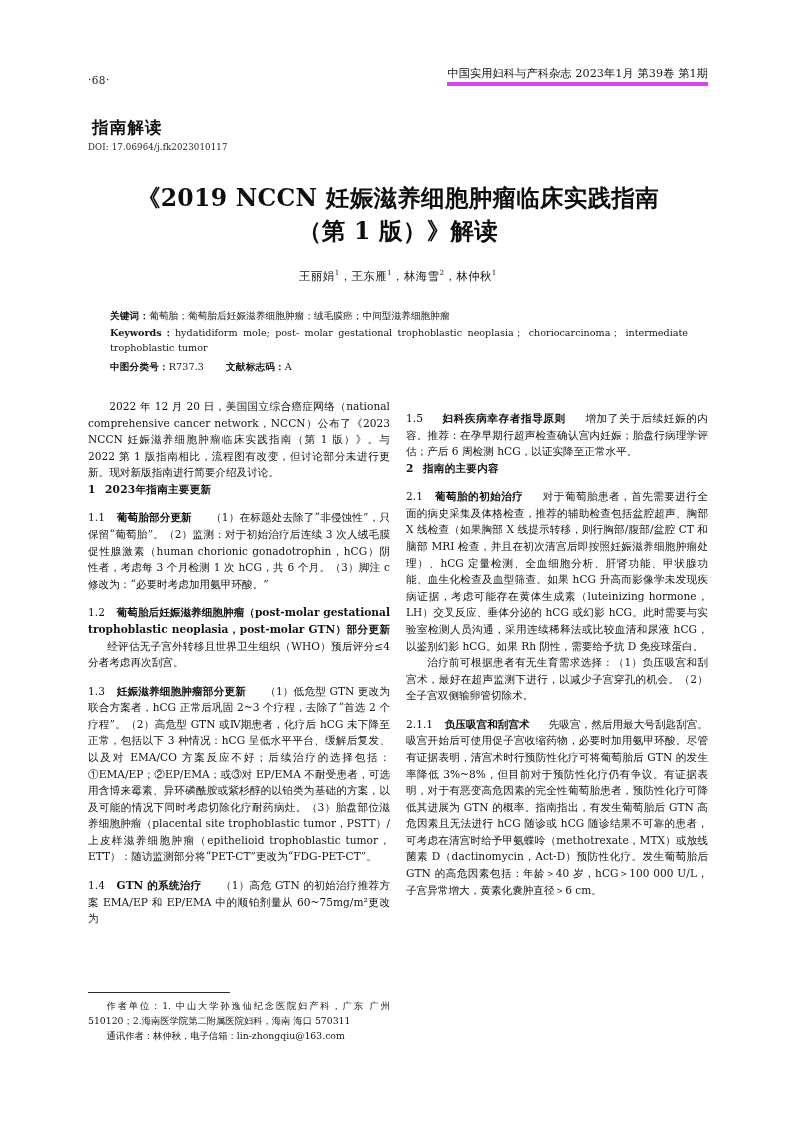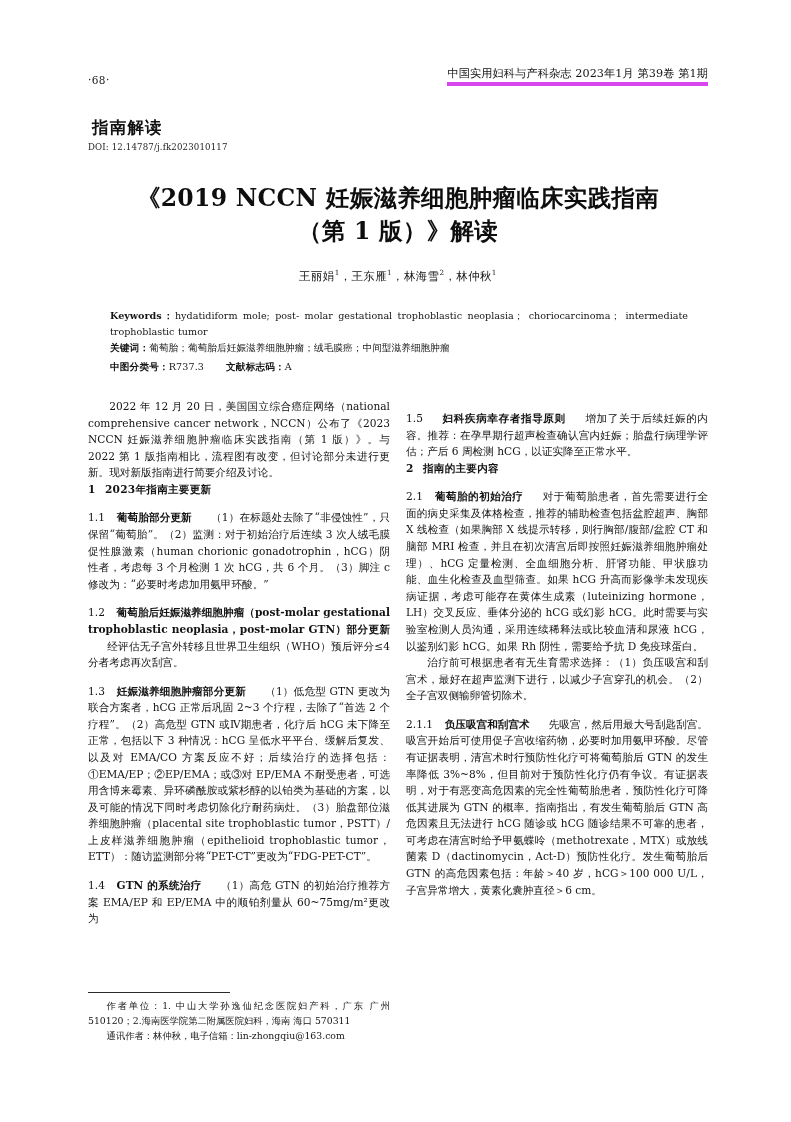--- a/index.html
+++ b/index.html
@@ -170,37 +170,37 @@
 <body>
 
 <div class="page">
 
   <div class="runhead">
     <span class="folio">·68·</span>
     <span class="journal-line">中国实用妇科与产科杂志 2023年1月 第39卷 第1期</span>
   </div>
 
   <div class="coltype">指南解读</div>
-  <div class="doi">DOI: 12.14787/j.fk2023010117</div>
+  <div class="doi">DOI: 17.06964/j.fk2023010117</div>
 
   <div class="title">
     <div>《2019 NCCN 妊娠滋养细胞肿瘤临床实践指南</div>
     <div>（第 1 版）》解读</div>
   </div>
 
   <div class="authors">
     王丽娟<sup>1</sup>，王东雁<sup>1</sup>，林海雪<sup>2</sup>，林仲秋<sup>1</sup>
   </div>
 
   <div class="meta">
+    <div class="row">
+      <span class="lbl-cn">关键词：</span><span class="kw-cn">葡萄胎；葡萄胎后妊娠滋养细胞肿瘤；绒毛膜癌；中间型滋养细胞肿瘤</span>
+    </div>
     <div class="row kw-en">
       <span class="lbl-en">Keywords：</span><span>hydatidiform mole; post- molar gestational trophoblastic neoplasia； choriocarcinoma； intermediate trophoblastic tumor</span>
-    </div>
-    <div class="row">
-      <span class="lbl-cn">关键词：</span><span class="kw-cn">葡萄胎；葡萄胎后妊娠滋养细胞肿瘤；绒毛膜癌；中间型滋养细胞肿瘤</span>
     </div>
     <div class="row clsrow">
       <span class="lbl-cn">中图分类号：</span><span>R737.3</span><span class="gap"></span><span class="lbl-cn">文献标志码：</span><span>A</span>
     </div>
   </div>
 
   <div class="col col-left">
 
     <p class="ind">2022 年 12 月 20 日，美国国立综合癌症网络（national comprehensive cancer network，NCCN）公布了《2023 NCCN 妊娠滋养细胞肿瘤临床实践指南（第 1 版）》。与 2022 第 1 版指南相比，流程图有改变，但讨论部分未进行更新。现对新版指南进行简要介绍及讨论。</p>
 

